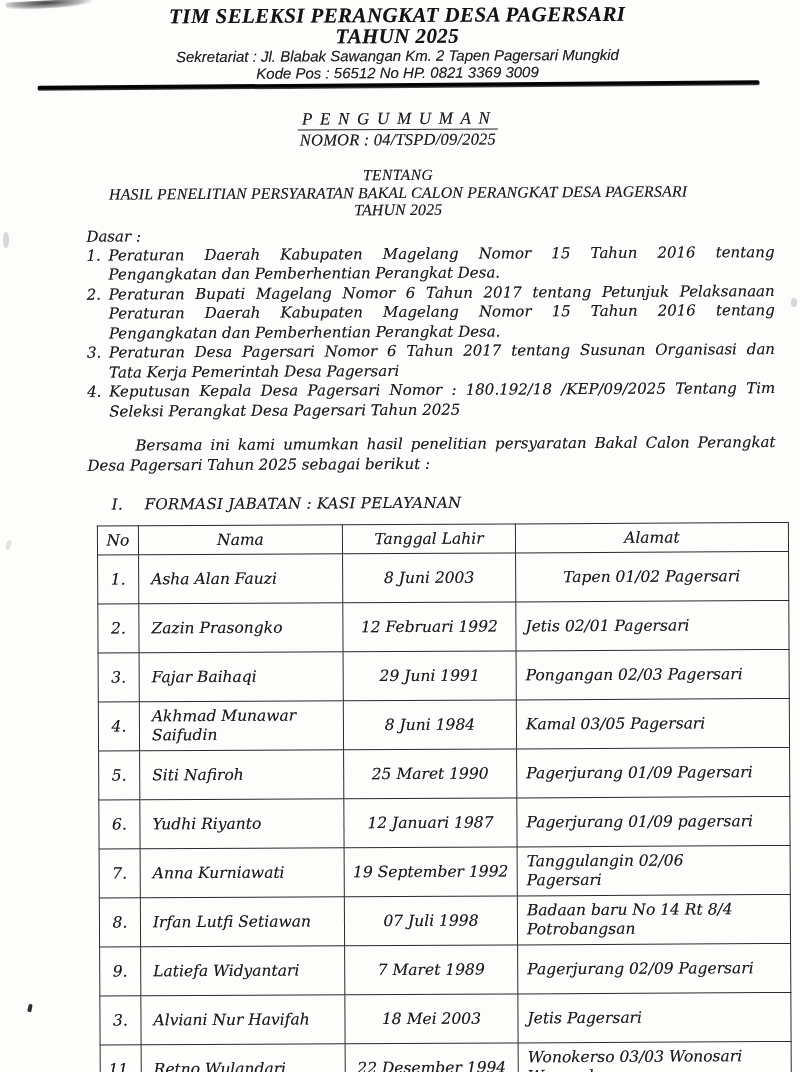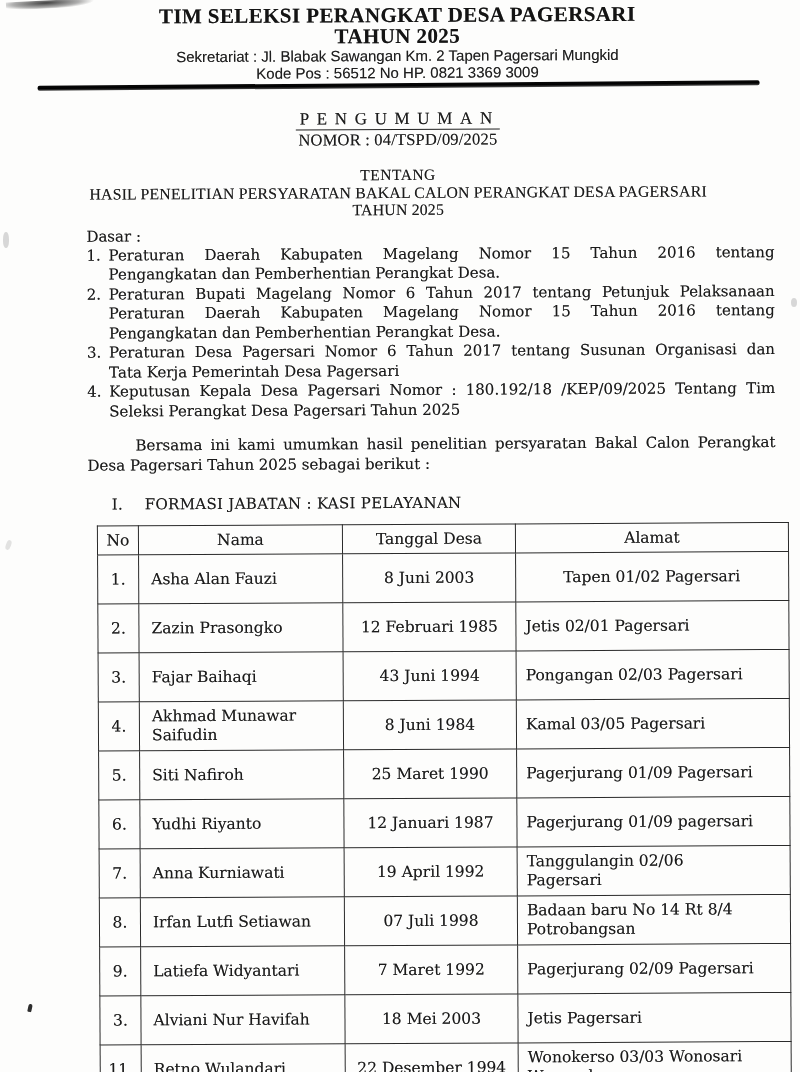--- a/index.html
+++ b/index.html
@@ -7,20 +7,21 @@
     width:800px; height:1072px;
     background:#e9e9e7;
     font-family:"Liberation Serif", serif;
   }
   .sheet {
     position:relative;
     width:800px; height:1072px;
     background:#fdfdfc;
     overflow:hidden;
     color:#1d1d1d;
+    font-style:italic;
   }
   .content {
     position:relative;
     transform:rotate(-0.3deg);
     transform-origin:50% 50%;
     text-shadow:0 0 0.5px rgba(25,25,25,0.55);
   }
 
   
   .letterhead { text-align:center; padding-top:5px; }
@@ -194,41 +195,41 @@
       <colgroup>
         <col style="width:41px">
         <col style="width:204px">
         <col style="width:173px">
         <col style="width:273px">
       </colgroup>
       <thead>
         <tr>
           <th>No</th>
           <th>Nama</th>
-          <th>Tanggal Desa</th>
+          <th>Tanggal Lahir</th>
           <th>Alamat</th>
         </tr>
       </thead>
       <tbody id="table-body">
           <tr>
             <td class="c-no">1.</td>
             <td class="c-nama">Asha Alan Fauzi</td>
             <td class="c-tgl">8 Juni 2003</td>
             <td class="c-alamat">Tapen 01/02 Pagersari</td>
           </tr>
           <tr>
             <td class="c-no">2.</td>
             <td class="c-nama">Zazin Prasongko</td>
-            <td class="c-tgl">12 Februari 1985</td>
+            <td class="c-tgl">12 Februari 1992</td>
             <td class="c-alamat">Jetis 02/01 Pagersari</td>
           </tr>
           <tr>
             <td class="c-no">3.</td>
             <td class="c-nama">Fajar Baihaqi</td>
-            <td class="c-tgl">43 Juni 1994</td>
+            <td class="c-tgl">29 Juni 1991</td>
             <td class="c-alamat">Pongangan 02/03 Pagersari</td>
           </tr>
           <tr>
             <td class="c-no">4.</td>
             <td class="c-nama">Akhmad Munawar
 Saifudin</td>
             <td class="c-tgl">8 Juni 1984</td>
             <td class="c-alamat">Kamal 03/05 Pagersari</td>
           </tr>
           <tr>
@@ -239,35 +240,35 @@
           </tr>
           <tr>
             <td class="c-no">6.</td>
             <td class="c-nama">Yudhi Riyanto</td>
             <td class="c-tgl">12 Januari 1987</td>
             <td class="c-alamat">Pagerjurang 01/09 pagersari</td>
           </tr>
           <tr>
             <td class="c-no">7.</td>
             <td class="c-nama">Anna Kurniawati</td>
-            <td class="c-tgl">19 April 1992</td>
+            <td class="c-tgl">19 September 1992</td>
             <td class="c-alamat">Tanggulangin 02/06
 Pagersari</td>
           </tr>
           <tr>
             <td class="c-no">8.</td>
             <td class="c-nama">Irfan Lutfi Setiawan</td>
             <td class="c-tgl">07 Juli 1998</td>
             <td class="c-alamat">Badaan baru No 14 Rt 8/4
 Potrobangsan</td>
           </tr>
           <tr>
             <td class="c-no">9.</td>
             <td class="c-nama">Latiefa Widyantari</td>
-            <td class="c-tgl">7 Maret 1992</td>
+            <td class="c-tgl">7 Maret 1989</td>
             <td class="c-alamat">Pagerjurang 02/09 Pagersari</td>
           </tr>
           <tr>
             <td class="c-no">3.</td>
             <td class="c-nama">Alviani Nur Havifah</td>
             <td class="c-tgl">18 Mei 2003</td>
             <td class="c-alamat">Jetis Pagersari</td>
           </tr>
           <tr>
             <td class="c-no">11.</td>

